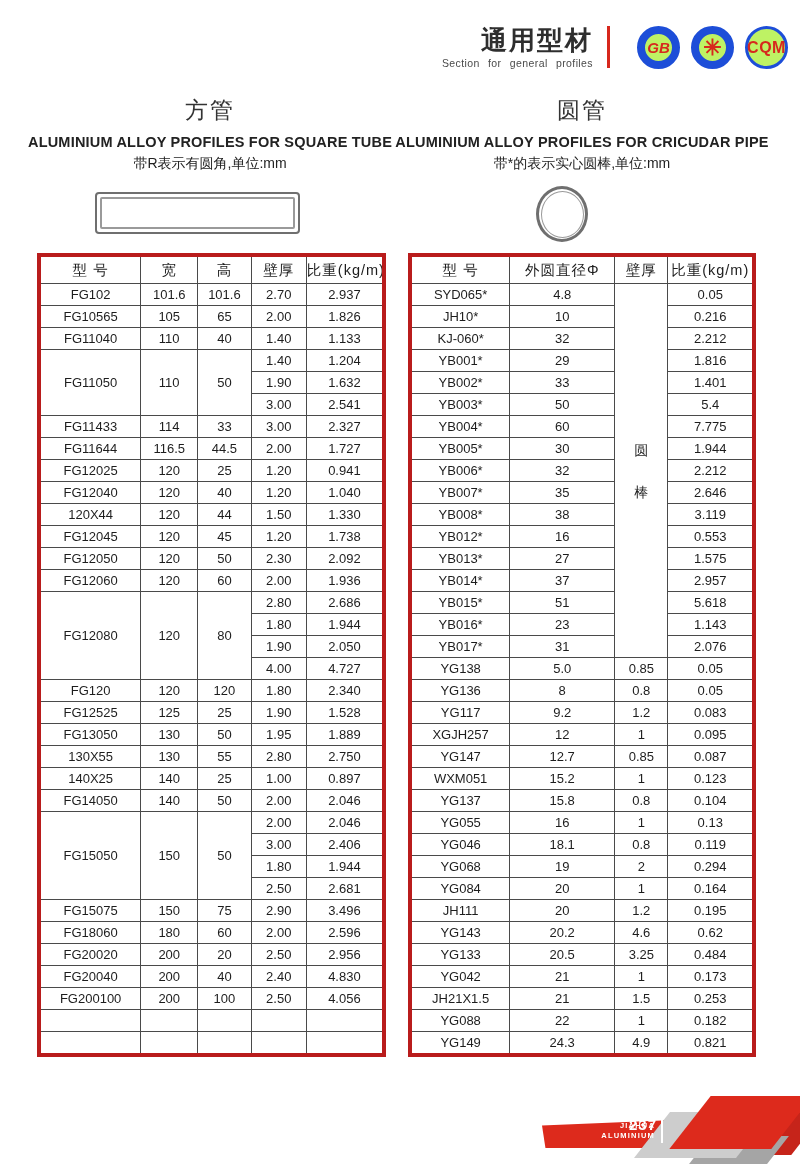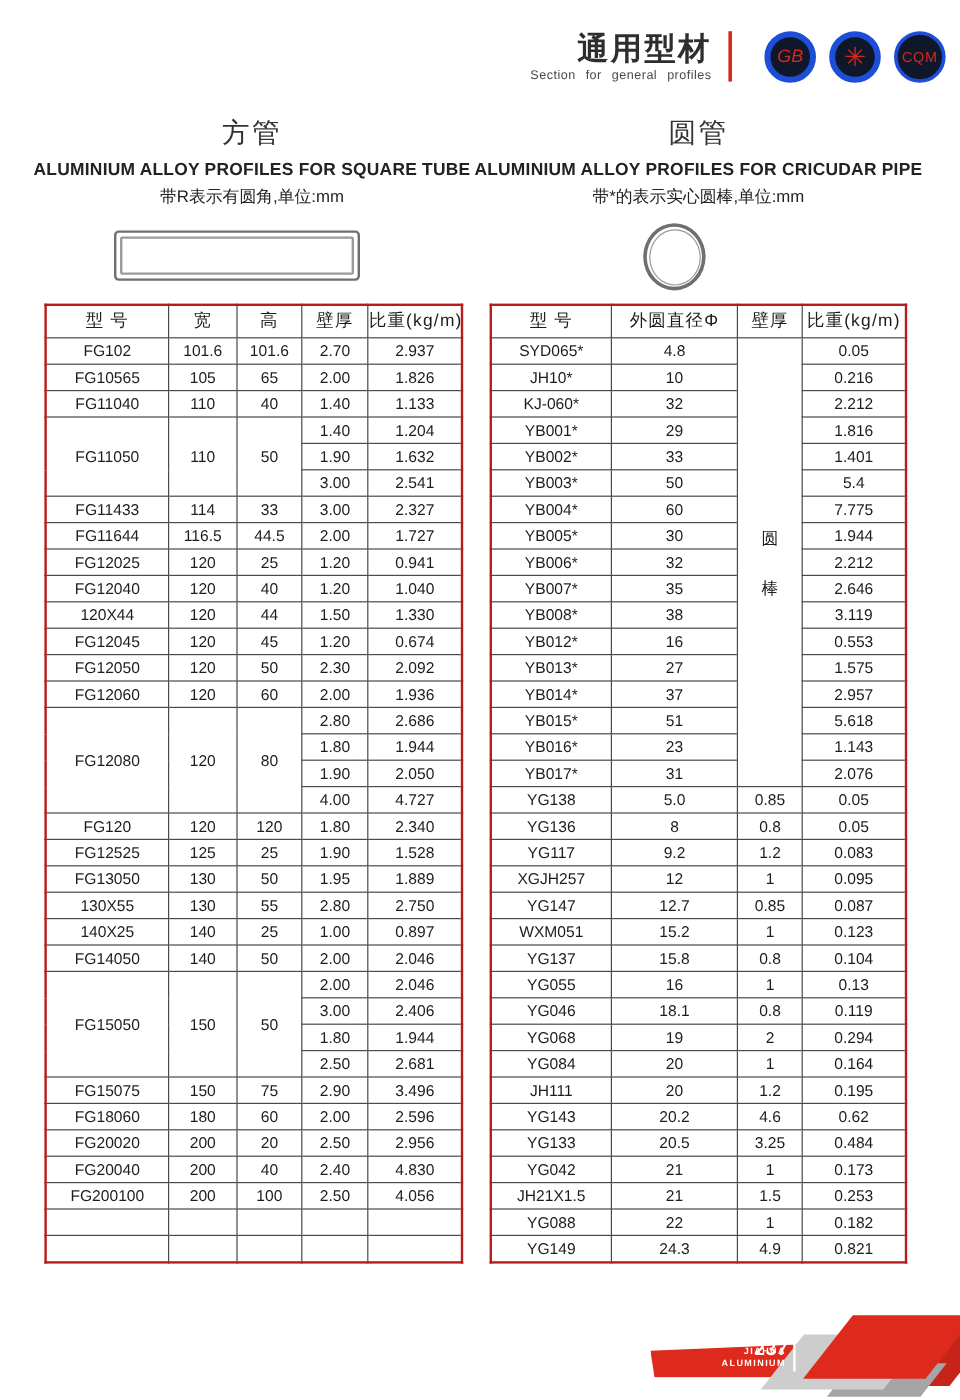--- a/index.html
+++ b/index.html
@@ -5,46 +5,46 @@
   html,body{margin:0;padding:0;background:#fff;}
   body{width:800px;height:1167px;position:relative;font-family:"Liberation Sans",sans-serif;color:#1d1d1d;}
   .page{position:absolute;inset:0;overflow:hidden;background:#fff;}
 
   
   .hdr{position:absolute;top:26px;right:12px;display:flex;}
   .hdr-text{text-align:right;margin-right:14px;}
   .hdr-title{font-size:26px;font-weight:bold;color:#2e2e2e;letter-spacing:2px;line-height:1.1;}
   .hdr-sub{font-size:10.5px;color:#4a4a4a;letter-spacing:0.4px;word-spacing:5px;margin-top:2px;}
   .hdr-divider{width:3px;height:42px;background:#d7281d;margin-right:16px;}
-  .logo{width:43px;height:43px;border-radius:50%;border:5px solid #1d4ed8;box-sizing:border-box;
-        display:flex;align-items:center;justify-content:center;color:#d7281d;font-weight:normal;
-        margin-left:11px;background:#0f172a;}
+  .logo{width:43px;height:43px;border-radius:50%;border:8px solid #1d4ed8;box-sizing:border-box;
+        display:flex;align-items:center;justify-content:center;color:#d7281d;font-weight:bold;
+        margin-left:11px;background:#bef264;}
   .logo-gb{font-style:italic;font-size:15px;}
   .logo-flower{font-size:22px;}
-  .logo-cqm{font-size:12px;letter-spacing:0.5px;border-width:3px;}
+  .logo-cqm{font-size:16px;letter-spacing:0.5px;border-width:3px;}
 
   
   .sect{position:absolute;top:95px;text-align:center;}
   .sect-left{left:15px;width:390px;}
   .sect-right{left:392px;width:380px;}
   .sect-title{font-size:23px;color:#333;letter-spacing:2px;}
   .sect-sub{font-size:14.5px;font-weight:bold;color:#222;margin-top:8px;letter-spacing:0.2px;}
   .sect-note{font-size:14px;color:#222;margin-top:5px;}
 
   
   .tube-draw{position:absolute;left:95px;top:192px;width:205px;height:42px;
              border:2.5px solid #6f6f6f;border-radius:4px;box-sizing:border-box;}
   .tube-draw-inner{position:absolute;inset:3px;border:2px solid #9a9a9a;border-radius:2px;}
   .pipe-draw{position:absolute;left:536px;top:186px;width:52px;height:56px;border-radius:50%;
              border:3px solid #6f6f6f;box-sizing:border-box;}
   .pipe-draw-inner{position:absolute;inset:1.5px;border:1.5px solid #9a9a9a;border-radius:50%;}
 
   
   .ptable{border-collapse:collapse;table-layout:fixed;position:absolute;top:253px;
-          border:2px solid #b91c1c;}
+          border:4px solid #b91c1c;}
   #left-table{left:37px;width:349px;}
   #right-table{left:408px;width:348px;}
   .ptable th,.ptable td{border:1px solid #4a4a4a;padding:0;text-align:center;
           font-size:13px;color:#1d1d1d;height:21px;line-height:21px;overflow:hidden;white-space:nowrap;}
   .ptable th{height:26px;line-height:26px;font-size:14.5px;font-weight:normal;letter-spacing:1px;}
   .vstack{display:flex;flex-direction:column;align-items:center;justify-content:center;gap:28px;
           line-height:1;font-size:14px;}
 
   
   .foot-band{position:absolute;left:542px;top:1116px;width:230px;height:32px;background:#dd2a1c;
@@ -182,21 +182,21 @@
           <td>120</td>
           <td>44</td>
           <td>1.50</td>
           <td>1.330</td>
         </tr>
         <tr>
           <td>FG12045</td>
           <td>120</td>
           <td>45</td>
           <td>1.20</td>
-          <td>0.674</td>
+          <td>1.738</td>
         </tr>
         <tr>
           <td>FG12050</td>
           <td>120</td>
           <td>50</td>
           <td>2.30</td>
           <td>2.092</td>
         </tr>
         <tr>
           <td>FG12060</td>

